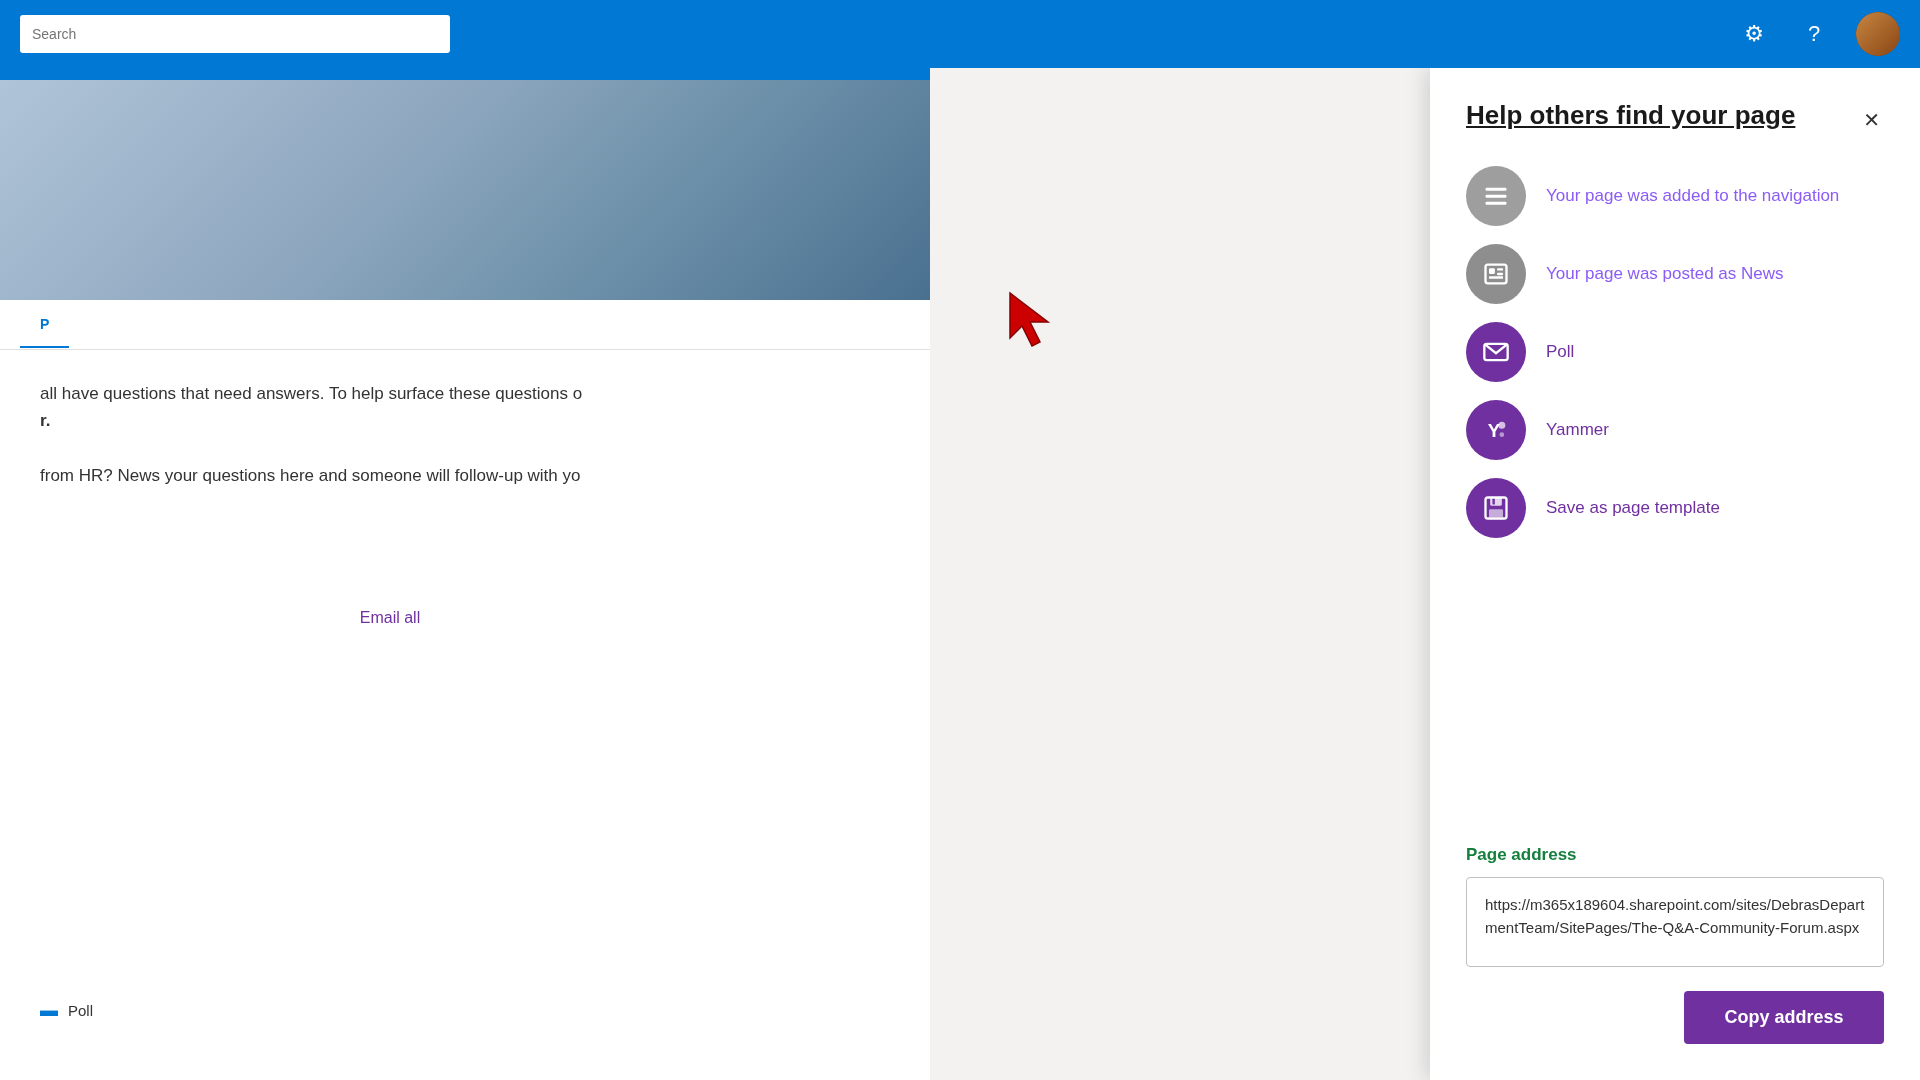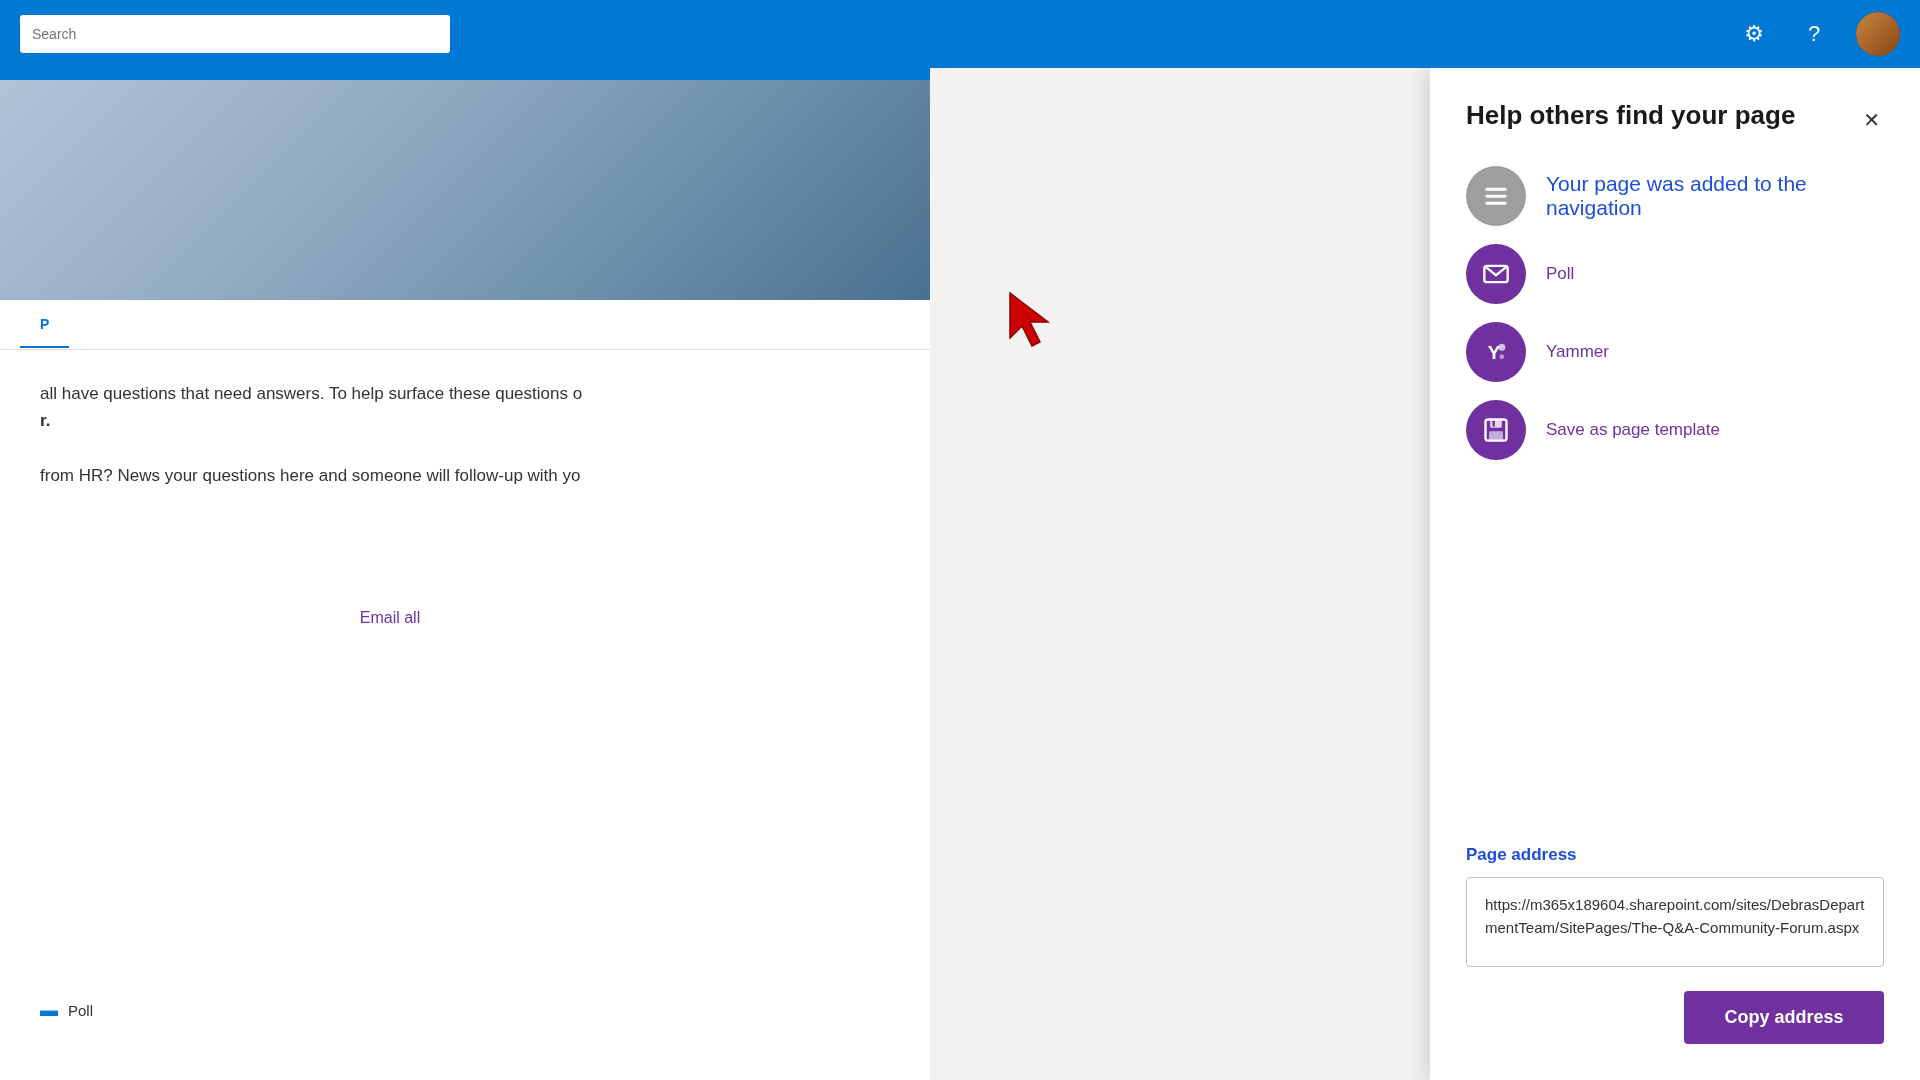--- a/index.html
+++ b/index.html
@@ -206,20 +206,21 @@
       justify-content: space-between;
       margin-bottom: 30px;
     }
 
     .panel-title {
       font-size: 26px;
       font-weight: 700;
       color: #1a1a1a;
       line-height: 1.2;
       max-width: 380px;
+      text-decoration: underline;
     }
 
     .panel-close {
       font-size: 20px;
       color: #333;
       cursor: pointer;
       margin-top: 4px;
       background: none;
       border: none;
       padding: 4px;
@@ -262,38 +263,38 @@
       background: #7030a0;
     }
 
     .action-icon svg {
       fill: #fff;
       width: 28px;
       height: 28px;
     }
 
     .action-label {
-      font-size: 21px;
-      color: #1d4ed8;
+      font-size: 17px;
+      color: #8b5cf6;
     }
 
     .action-label.purple-text {
       color: #7030a0;
       font-size: 17px;
     }
 
     
     .page-address-section {
       margin-top: auto;
     }
 
     .page-address-label {
       font-size: 17px;
       font-weight: 700;
-      color: #1d4ed8;
+      color: #15803d;
       margin-bottom: 12px;
     }
 
     .page-address-box {
       width: 100%;
       border: 1px solid #c0c0c0;
       border-radius: 4px;
       padding: 16px 18px;
       font-size: 15px;
       color: #333;
@@ -398,20 +399,32 @@
         <div class="action-icon gray">
           <svg viewBox="0 0 24 24" xmlns="http://www.w3.org/2000/svg">
             <rect x="3" y="5" width="18" height="2.5" rx="1"></rect>
             <rect x="3" y="11" width="18" height="2.5" rx="1"></rect>
             <rect x="3" y="17" width="18" height="2.5" rx="1"></rect>
           </svg>
         </div>
         <span class="action-label">Your page was added to the navigation</span>
       </div>
 
+      <div class="action-item">
+        <div class="action-icon gray2">
+          <svg viewBox="0 0 24 24" xmlns="http://www.w3.org/2000/svg">
+            <rect x="3" y="4" width="18" height="16" rx="2" fill="none" stroke="#fff" stroke-width="2"></rect>
+            <rect x="6" y="7" width="5" height="5" rx="1"></rect>
+            <rect x="13" y="7" width="5" height="2" rx="0.5"></rect>
+            <rect x="13" y="11" width="5" height="2" rx="0.5"></rect>
+            <rect x="6" y="14" width="12" height="2" rx="0.5"></rect>
+          </svg>
+        </div>
+        <span class="action-label">Your page was posted as News</span>
+      </div>
 
       <div class="action-item">
         <div class="action-icon purple">
           <svg viewBox="0 0 24 24" xmlns="http://www.w3.org/2000/svg">
             <rect x="2" y="5" width="20" height="14" rx="2" fill="none" stroke="#fff" stroke-width="2"></rect>
             <polyline points="2,5 12,13 22,5" fill="none" stroke="#fff" stroke-width="2"></polyline>
           </svg>
         </div>
         <span class="action-label purple-text">Poll</span>
       </div>

